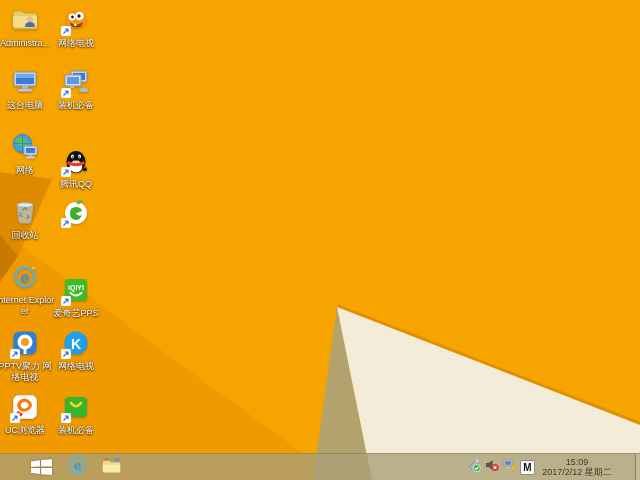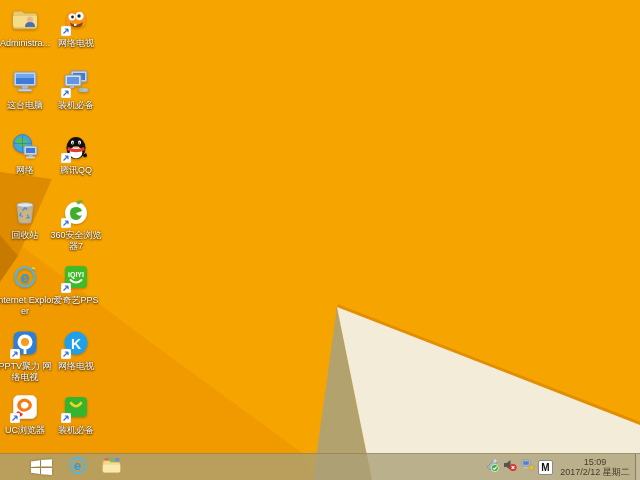--- a/index.html
+++ b/index.html
@@ -25,21 +25,21 @@
   .start{width:38px;margin-left:22px;}
   .start svg{width:21px;height:16px;filter:drop-shadow(0 0 1px rgba(80,60,20,.5));}
   .pin{width:34px;}
   .pin svg{width:21px;height:21px;}
   .spacer{flex:1;}
   .tray{display:flex;align-items:center;gap:3px;margin-right:4px;}
   .tray-ic{width:15px;height:15px;display:flex;align-items:center;justify-content:center;}
   .tray-ic svg{width:14px;height:14px;}
   .ime{width:13px;height:13px;background:#fff;border:1px solid #8a8a8a;border-radius:2px;
     font-size:10px;font-weight:bold;color:#111;line-height:13px;text-align:center;}
-  .clock{width:76px;text-align:center;font-size:9px;line-height:10.5px;color:#463c28;margin-right:2px;}
+  .clock{width:76px;text-align:center;font-size:9px;line-height:10.5px;color:#463c28;margin-right:20px;}
   .showdesk{width:4px;height:26px;border-left:1px solid rgba(90,70,35,.5);background:rgba(255,255,255,.12);}
 </style>
 </head>
 <body>
 
 <div id="screen">
 
   <svg id="wallpaper" viewBox="0 0 640 480" preserveAspectRatio="none">
     <rect width="640" height="480" fill="#F6A400"></rect>
     <polygon points="0,230 150,342 305,455 313,480 0,480" fill="#F09A00"></polygon>
@@ -122,21 +122,21 @@
             <circle cx="11.5" cy="10.5" r="9" fill="none" stroke="#2b7fc0" stroke-width=".8"></circle>
             <path d="M2.5 10.5h18M11.5 1.5v18" stroke="#2b7fc0" stroke-width=".7"></path>
             <rect x="13" y="13" width="13" height="9" rx="1" fill="#C9D2DC" stroke="#8D99A8" stroke-width=".8"></rect>
             <rect x="15" y="15" width="9" height="5" fill="#3D7BD9"></rect>
             <rect x="17.5" y="22" width="4" height="1.6" fill="#AEB9C5"></rect>
             <rect x="15" y="23.6" width="9" height="1.8" rx=".8" fill="#C9D2DC"></rect>
           </svg>
         </div>
         <div class="lbl">网络</div>
       </div>
-      <div class="dicon" style="left: 46px; top: 133px;">
+      <div class="dicon" style="left: 46px; top: 147px;">
         <div class="art">
           <svg class="main" viewBox="0 0 28 28">
             <path d="M4 20q-2 3 0 4q2 1 3.5-2z" fill="#111"></path>
             <path d="M24 20q2 3 0 4q-2 1-3.5-2z" fill="#111"></path>
             <ellipse cx="14" cy="15" rx="9.5" ry="11" fill="#111"></ellipse>
             <ellipse cx="14" cy="19.5" rx="6.3" ry="6" fill="#fff"></ellipse>
             <ellipse cx="10.5" cy="9.5" rx="1.5" ry="2" fill="#fff"></ellipse>
             <ellipse cx="17.5" cy="9.5" rx="1.5" ry="2" fill="#fff"></ellipse>
             <circle cx="10.8" cy="10" r=".7"></circle>
             <circle cx="17.2" cy="10" r=".7"></circle>
@@ -169,33 +169,32 @@
             <path d="M14 4.5q2.5-3 6.5-2.2q-.8 3.2-4 4.2z" fill="#57B947"></path>
             <path d="M8 15q0-6 6-6q5 0 6 4l-6.2 2.2q2.8 3.8 6.2 1.8q-2 5-6 5q-6 0-6-7z" fill="#3FAE2A"></path>
           </svg>
           <span class="sc">
             <svg viewBox="0 0 10 10">
               <rect width="10" height="10" rx="1.5" fill="#fff" stroke="#b9c6d6" stroke-width=".5"></rect>
               <path d="M2.5 7.5L7 3M7 3H3.8M7 3v3.2" stroke="#3B6FD4" stroke-width="1.2" fill="none"></path>
             </svg>
           </span>
         </div>
-        <div class="lbl">360安全浏览器7</div>
       </div>
       <div class="dicon" style="left: -5px; top: 263px;">
         <div class="art">
           <svg class="main" viewBox="0 0 28 28">
             <circle cx="14" cy="14" r="9.5" fill="none" stroke="#49B8F0" stroke-width="2.2"></circle>
             <text x="14" y="20" font-size="17" font-weight="bold" fill="#2E9BE6" text-anchor="middle" font-family="Liberation Sans,sans-serif">e</text>
             <path d="M21.5 4q4-.5 3 2.8l-4-1z" fill="#F6C53F"></path>
           </svg>
         </div>
         <div class="lbl">Internet Explorer</div>
       </div>
-      <div class="dicon" style="left: 46px; top: 263px;">
+      <div class="dicon" style="left: 46px; top: 276px;">
         <div class="art">
           <svg class="main" viewBox="0 0 28 28">
             <rect x="3" y="3" width="22" height="22" rx="4" fill="#3FBB28"></rect>
             <text x="14" y="13.5" font-size="7" font-weight="bold" fill="#fff" text-anchor="middle" font-family="Liberation Sans,sans-serif">iQIYI</text>
             <path d="M8.5 17q5.5 5 11 0" stroke="#fff" stroke-width="2" fill="none" stroke-linecap="round"></path>
           </svg>
           <span class="sc">
             <svg viewBox="0 0 10 10">
               <rect width="10" height="10" rx="1.5" fill="#fff" stroke="#b9c6d6" stroke-width=".5"></rect>
               <path d="M2.5 7.5L7 3M7 3H3.8M7 3v3.2" stroke="#3B6FD4" stroke-width="1.2" fill="none"></path>

